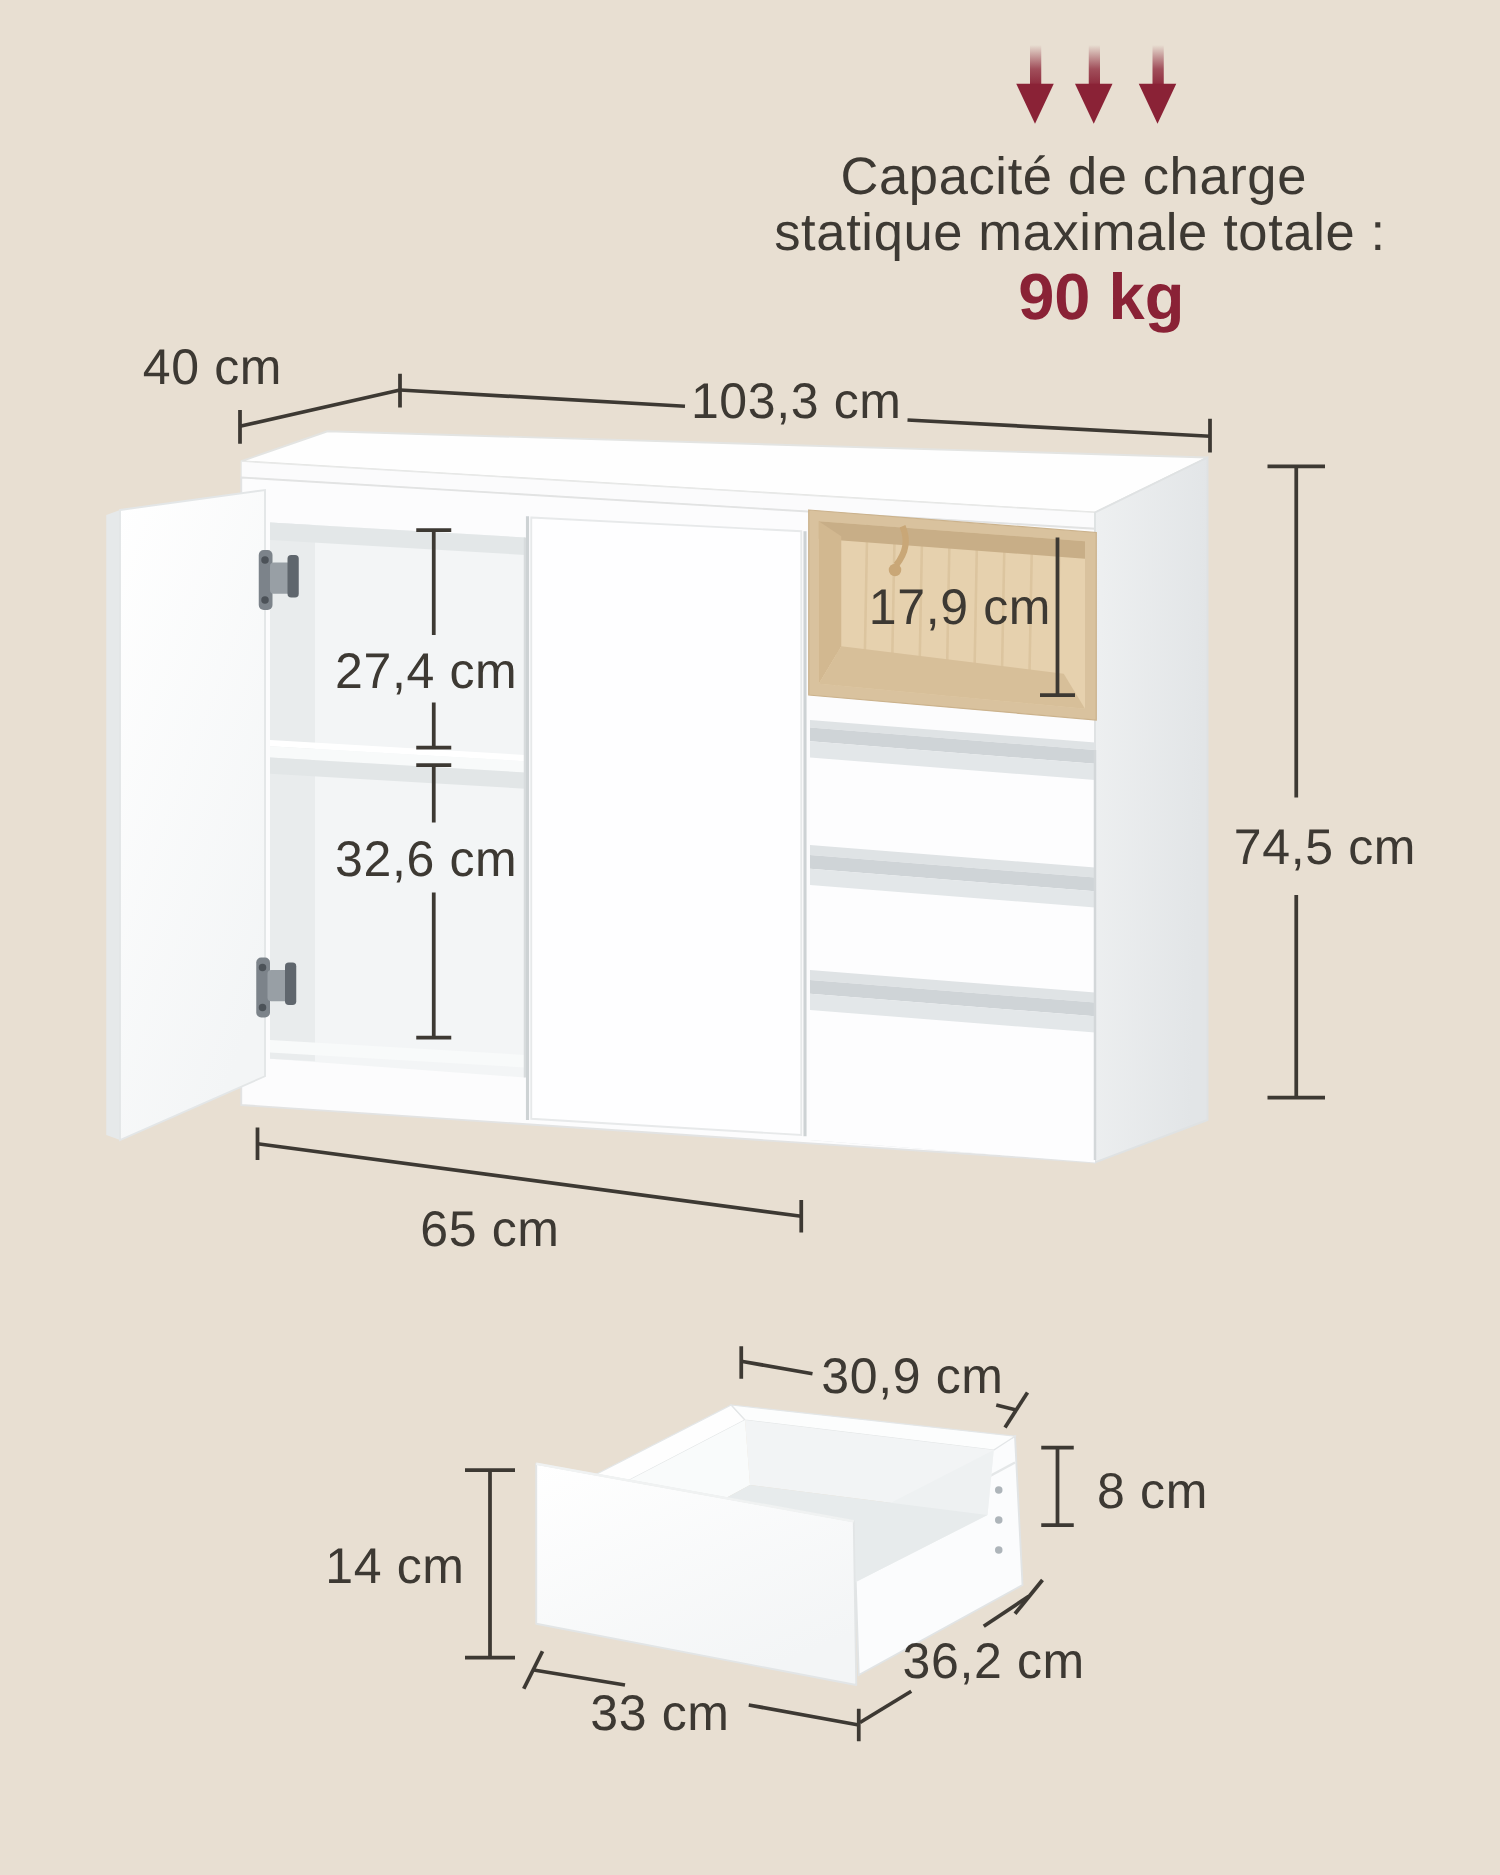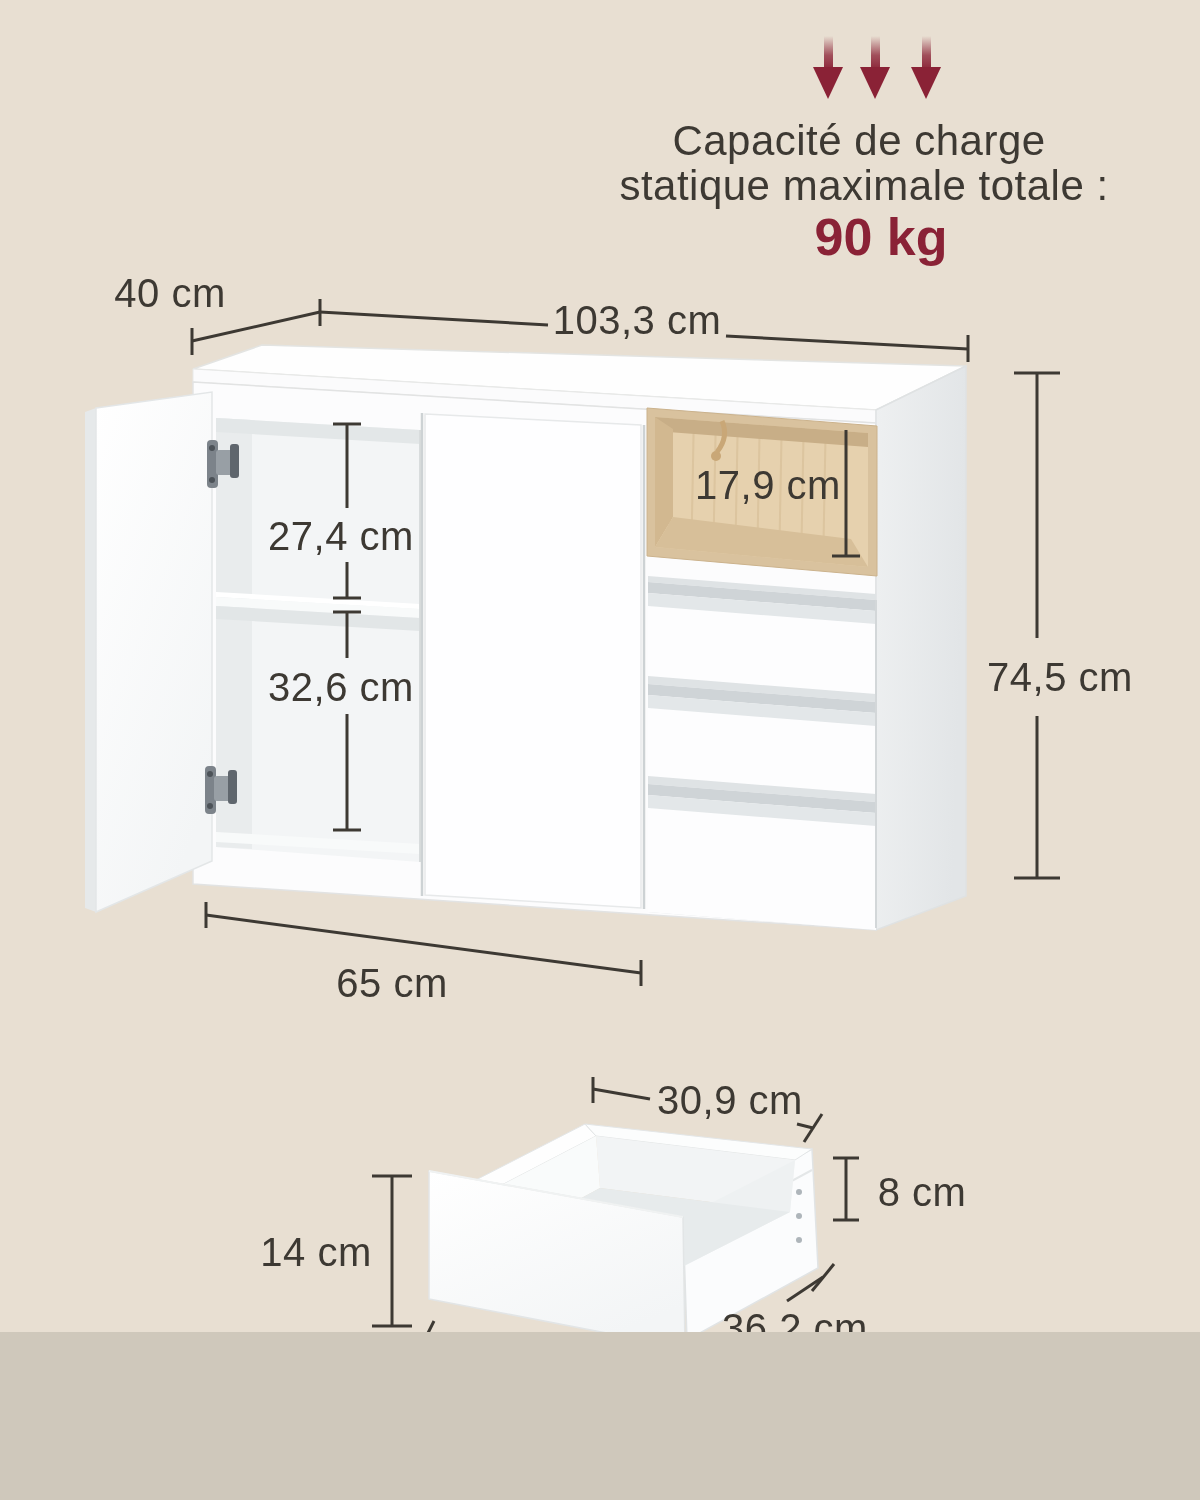--- a/index.html
+++ b/index.html
@@ -1,17 +1,17 @@
 <!DOCTYPE html>
 <html><head>
 <meta charset="utf-8">
 <style>
   html,body{margin:0;padding:0;}
   body{background:#cfc8bb;font-family:"Liberation Sans",sans-serif;}
-  .stage{position:relative;width:1200px;height:1332px;margin:0 auto;overflow:hidden;}
+  .stage{position:relative;width:1200px;height:1500px;margin:0 auto;overflow:hidden;}
   svg{position:absolute;left:0;top:0;}
   text{font-family:"Liberation Sans",sans-serif;fill:#3d3933;}
   .dim{font-size:40px;letter-spacing:.5px;}
   .cap{font-size:42px;letter-spacing:.5px;}
   .capval{font-size:52px;font-weight:bold;fill:#8a2236;}
   .dline{stroke:#3d3933;stroke-width:3;fill:none;}
 </style>
 </head>
 <body>
 

